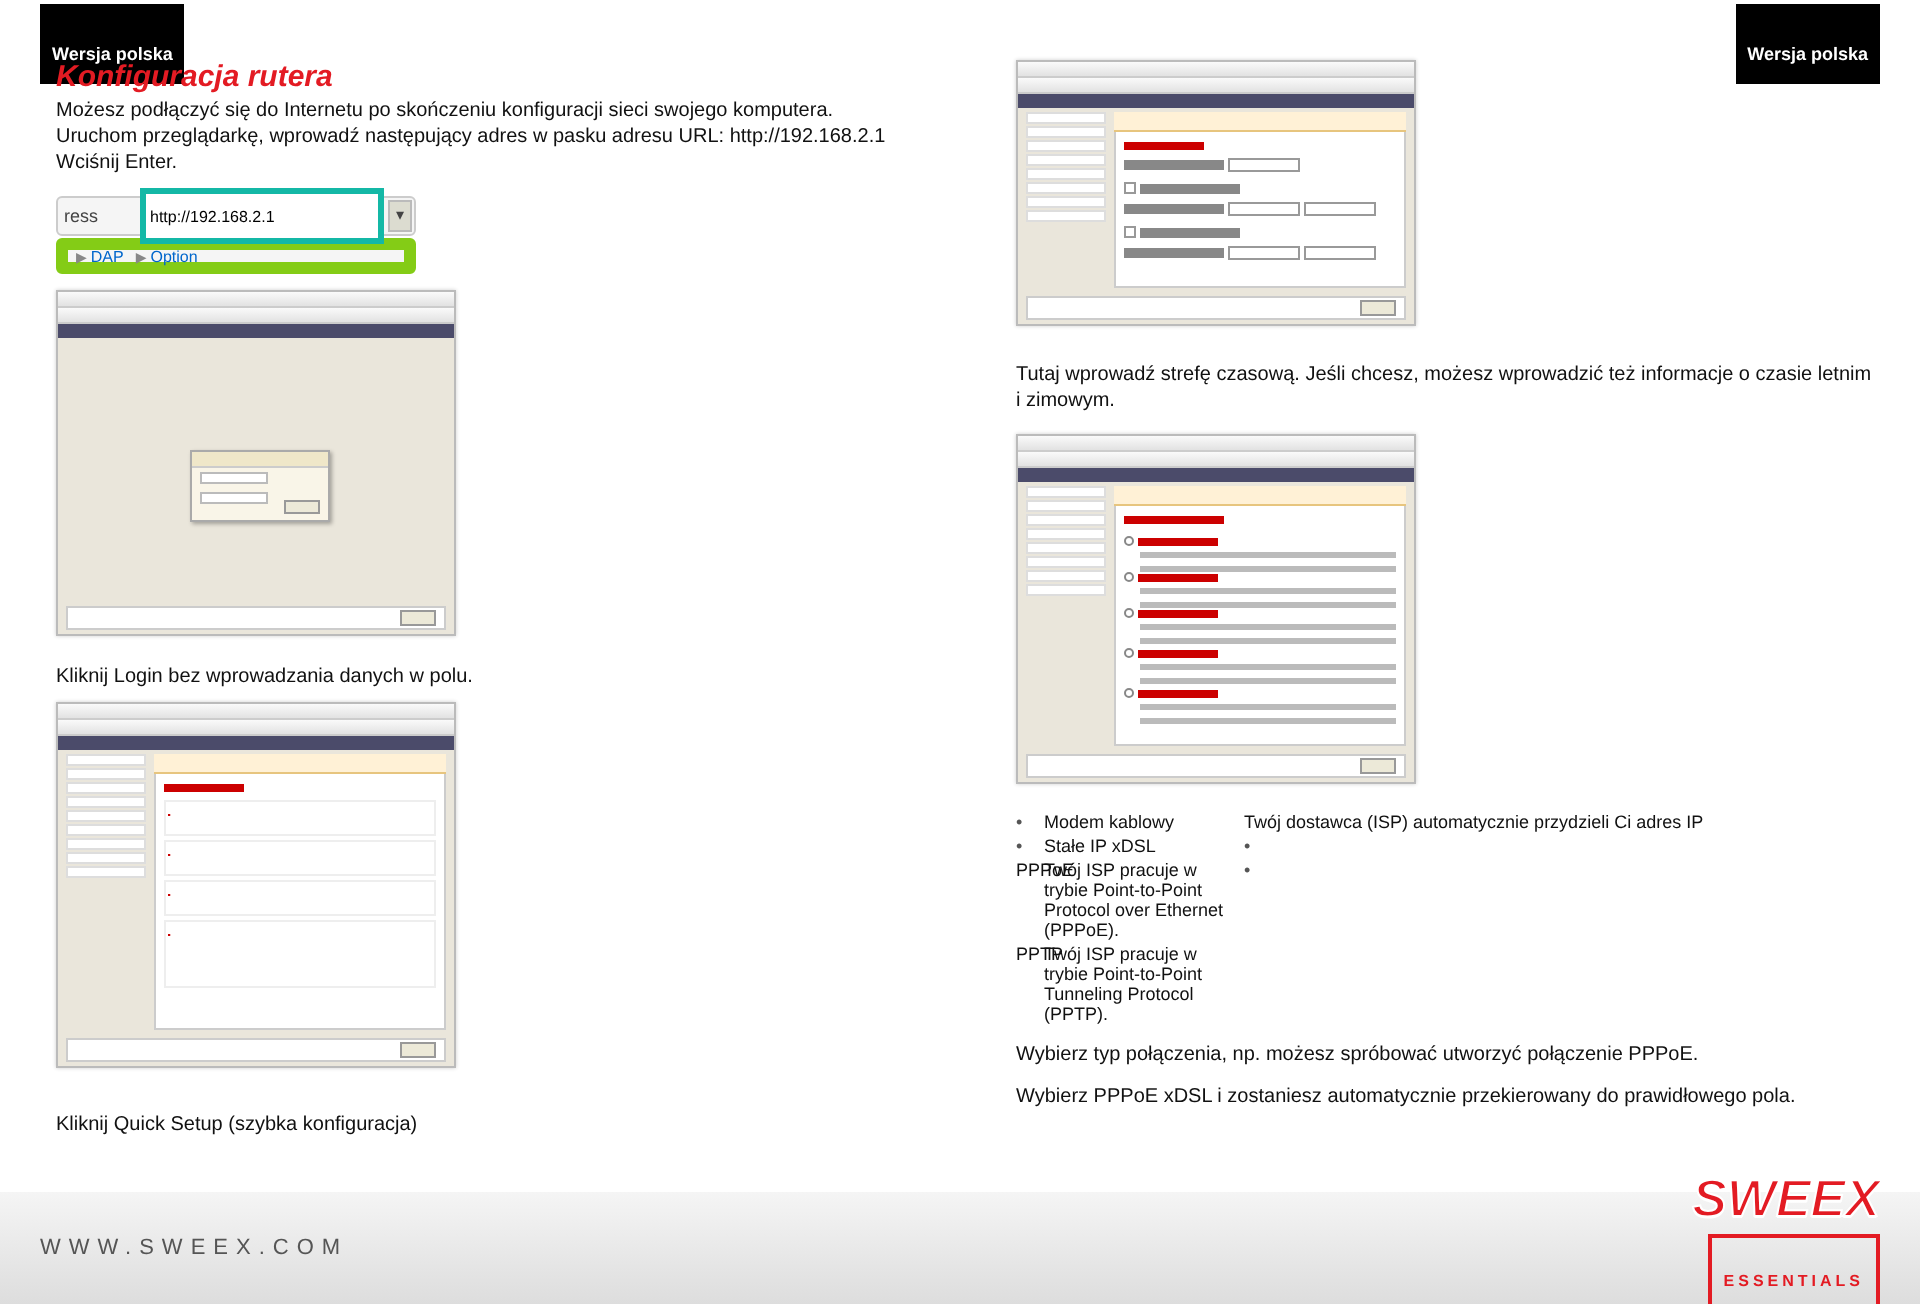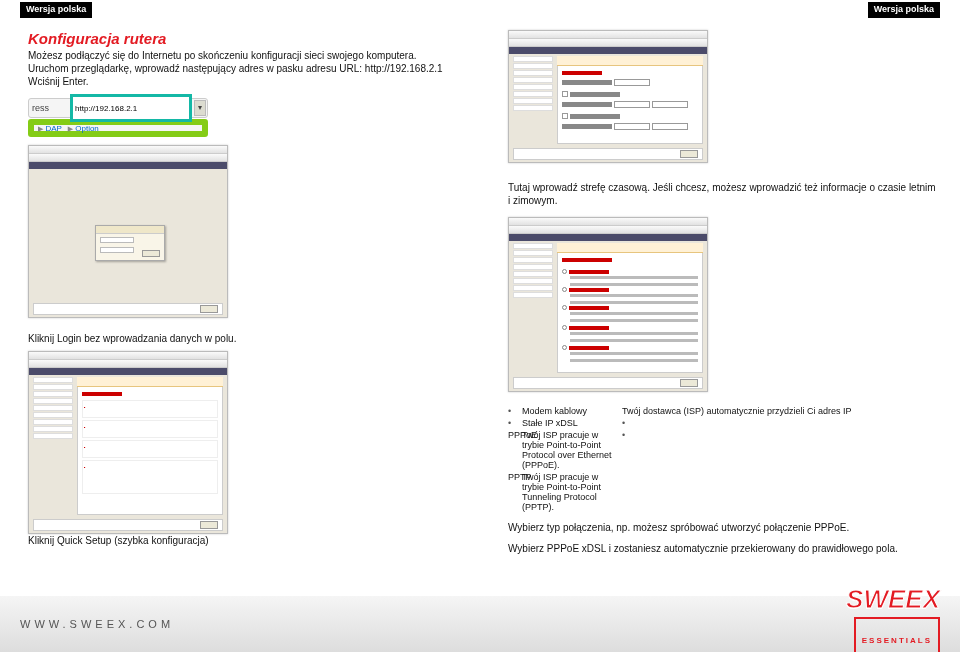--- a/index.html
+++ b/index.html
@@ -1,20 +1,20 @@
 <!DOCTYPE html>
 <html><head>
 <meta charset="utf-8">
 <style>
   * { margin:0; padding:0; box-sizing:border-box; }
   html,body { width:960px; height:652px; font-family:Arial,Helvetica,sans-serif; background:#fff; color:#111; }
   .page { position:relative; width:960px; height:652px; }
 
   
-  .hdr { position:absolute; top:2px; height:16px; background:#000; color:#fff; font-size:9px; font-weight:bold; padding:2px 6px; }
+  .hdr { position:absolute; top:2px; height:16px; background:#000; color:#fff; font-size:9px; font-weight:bold; padding:20px 6px; }
   .hdr-l { left:20px; }
   .hdr-r { right:20px; }
 
   
   .left { position:absolute; left:28px; top:30px; width:440px; }
   .title { color:#e31b23; font-size:15px; font-weight:bold; font-style:italic; margin-bottom:2px; }
   .para { font-size:10px; line-height:13px; }
 
   .addrshot { margin-top:10px; width:180px; }
   .as-row { display:flex; align-items:center; height:20px; border:1px solid #ccc; border-radius:3px; background:#f5f5f5; margin-bottom:1px; font-size:9px; }
@@ -46,21 +46,21 @@
 
   .cap1 { font-size:10px; margin-top:14px; }
   .shot2 { margin-top:6px; }
   .shot2 .body { height:158px; }
   .shot2 .link1 { position:absolute; top:14px; left:4px; width:40px; height:4px; background:#c00; }
   .shot2 .blk { position:absolute; left:4px; right:4px; background:#fff; border:1px solid #eee; }
   .shot2 .blk h6 { font-size:4px; color:#c00; text-decoration:underline; margin:1px; font-weight:bold; }
   .shot2 .b1 { top:22px; height:18px; } .shot2 .b2 { top:42px; height:18px; }
   .shot2 .b3 { top:62px; height:18px; } .shot2 .b4 { top:82px; height:34px; }
 
-  .cap2 { font-size:10px; margin-top:0; }
+  .cap2 { font-size:10px; margin-top:22px; }
 
   
   .right { position:absolute; left:508px; top:30px; width:432px; }
   .rshot1 .body { height:108px; }
   .rshot1 .band { height:10px; }
   .rshot1 .row { position:absolute; left:4px; right:4px; display:flex; align-items:center; gap:2px; }
   .rshot1 .row .lbl { width:50px; height:5px; background:#888; }
   .rshot1 .row .inp { width:36px; height:7px; background:#fff; border:1px solid #999; }
   .rshot1 .row .chk { width:6px; height:6px; background:#fff; border:1px solid #999; }
   .rshot1 .r1 { top:22px; } .rshot1 .r2 { top:34px; } .rshot1 .r3 { top:44px; } .rshot1 .r4 { top:56px; } .rshot1 .r5 { top:66px; }

